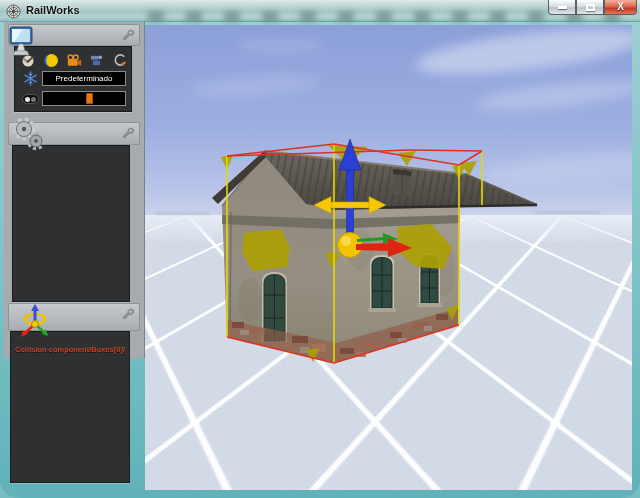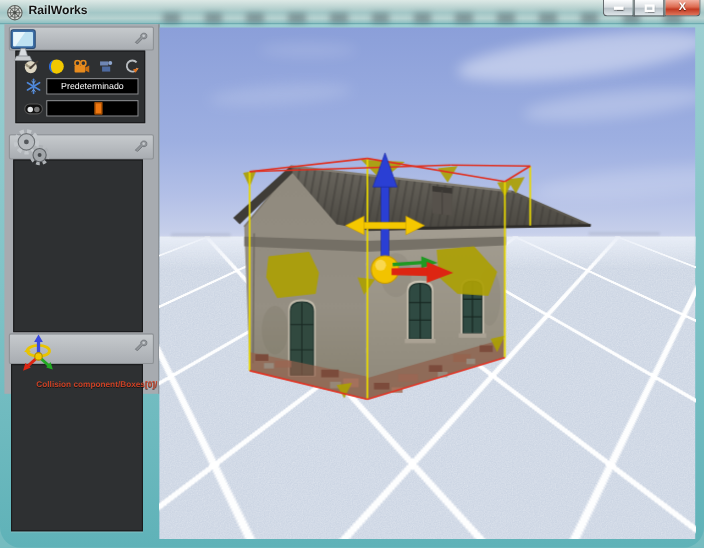--- a/index.html
+++ b/index.html
@@ -54,21 +54,21 @@
   .slider { position:absolute; left:27px; top:0; width:84px; height:15px; background:#000; border:1px solid #8a8d90; }
   .slider .handle { position:absolute; top:1px; width:7px; height:11px; background:#ee7711; border:1px solid #a34d00; }
 
   .hdr2 { top:100px; height:23px; }
   .gears-ic { position:absolute; left:5px; top:94px; width:40px; height:36px; z-index:3; }
   .box2 { left:8px; top:123px; width:118px; height:157px; }
 
   .hdr3 { top:281px; height:28px; }
   .gizmo-ic { position:absolute; left:14px; top:281px; width:34px; height:36px; z-index:3; }
   .box3 { left:6px; top:309px; width:120px; height:152px; }
-  .coll-text { position:absolute; left:22px; top:13px; color:#cc4125; font-size:7.5px; font-weight:bold;
+  .coll-text { position:absolute; left:4px; top:13px; color:#cc4125; font-size:7.5px; font-weight:bold;
       text-shadow:0 1px 0 rgba(0,0,0,.6); white-space:nowrap; }
 
   
   .viewport { position:absolute; left:145px; top:25px; width:487px; height:465px; overflow:hidden;
       background:linear-gradient(180deg,#8b9fd9 0%, #9dafe1 22%, #b3c0e7 33%, #c6cfea 40%, #cdd4ec 41%); cursor:crosshair;}
   .cloud { position:absolute; background:rgba(255,255,255,.55); border-radius:50%; filter:blur(6px); }
   .ground { position:absolute; left:0; top:190px; width:487px; height:275px; background:#cdd6e4; }
   .gridplane { position:absolute; left:-1100px; top:190px; width:2660px; height:260px;
       transform-origin:50% 0; transform:perspective(320px) rotateX(55deg);
       background-image:

